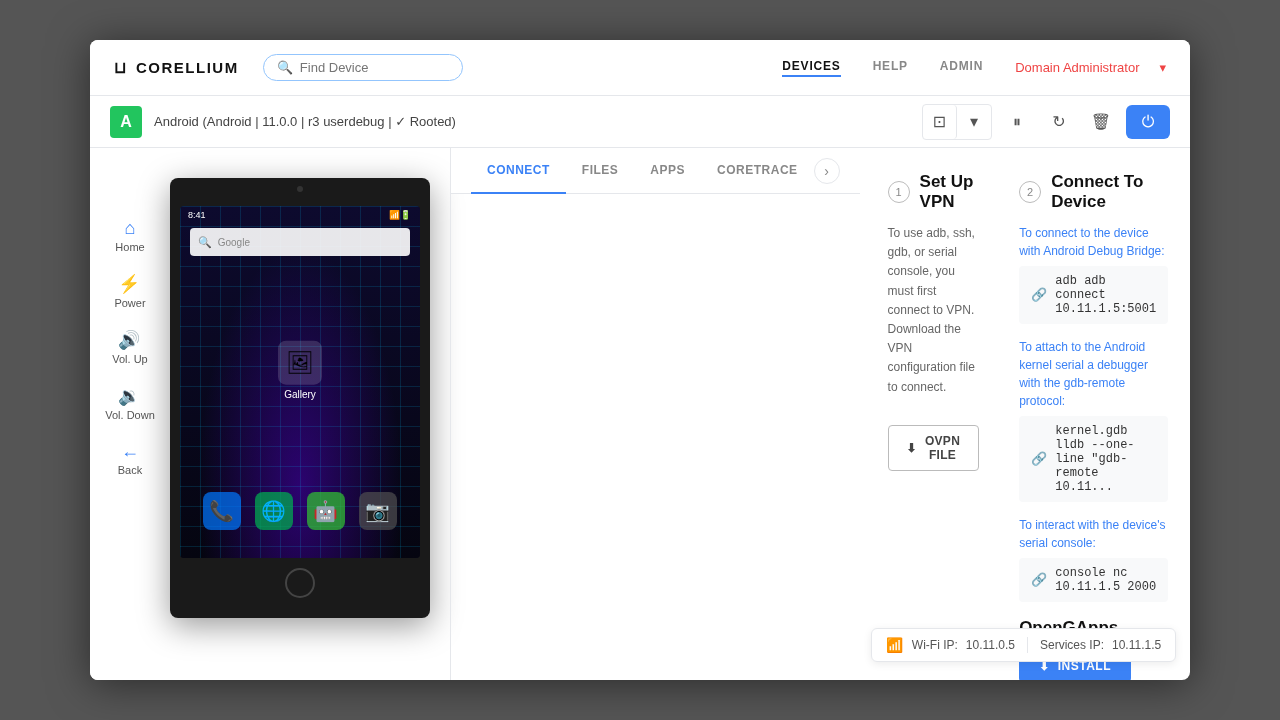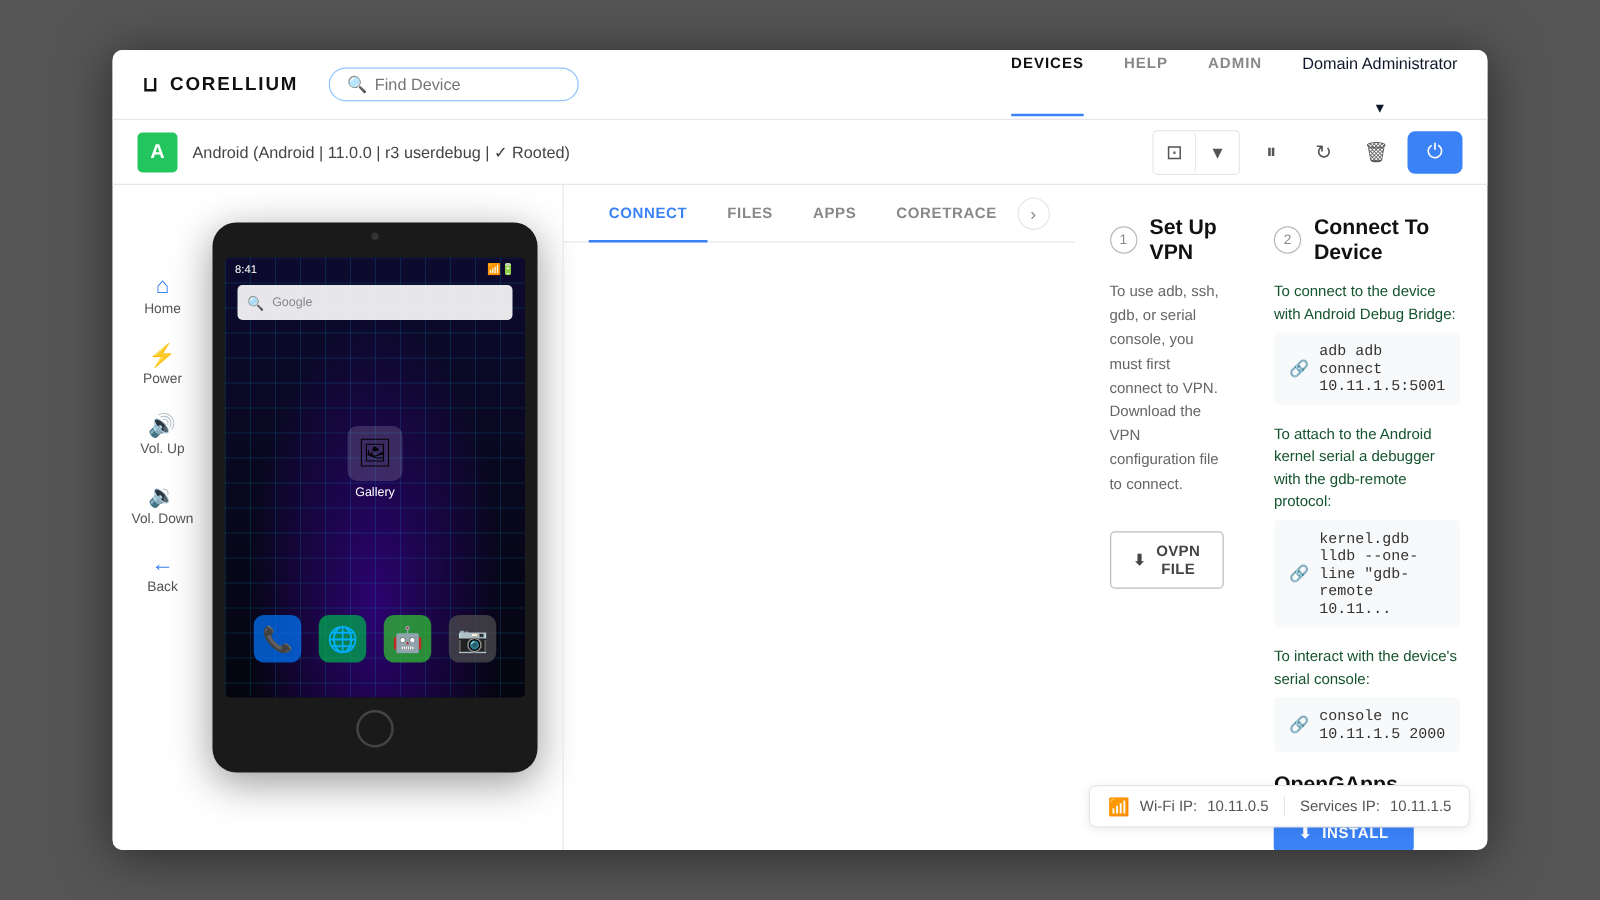--- a/index.html
+++ b/index.html
@@ -84,23 +84,22 @@
     .nav-item.active {
       color: #111;
       border-bottom: 2px solid #3b82f6;
       padding-bottom: 2px;
     }
     .user-menu {
       display: flex;
       align-items: center;
       gap: 20px;
       font-size: 13px;
-      color: #0f172a;
-      cursor: pointer;
-      flex-direction: column;
+      color: #ef4444;
+      cursor: pointer;
     }
     
     .device-bar {
       display: flex;
       align-items: center;
       padding: 0 20px;
       height: 52px;
       border-bottom: 1px solid #e5e7eb;
       background: #fff;
       flex-shrink: 0;
@@ -178,21 +177,21 @@
       display: flex;
       flex-direction: column;
       align-items: center;
       padding-top: 20px;
       position: relative;
     }
     .phone-body {
       width: 260px;
       height: 440px;
       background: #1a1a1a;
-      border-radius: 19px;
+      border-radius: 8px;
       position: relative;
       margin: 0 auto;
       box-shadow: 0 8px 32px rgba(0,0,0,0.4);
       overflow: hidden;
     }
     .phone-screen {
       position: absolute;
       top: 28px;
       left: 10px;
       right: 10px;
@@ -426,21 +425,21 @@
       color: #444;
       cursor: pointer;
       background: #fff;
       letter-spacing: 0.3px;
     }
     .command-section {
       margin-bottom: 14px;
     }
     .command-desc {
       font-size: 12px;
-      color: #14532d;
+      color: #3b82f6;
       margin-bottom: 6px;
       line-height: 1.5;
     }
     .command-line {
       display: flex;
       align-items: center;
       gap: 8px;
       background: #f8f9fa;
       border-radius: 4px;
       padding: 8px 12px;

